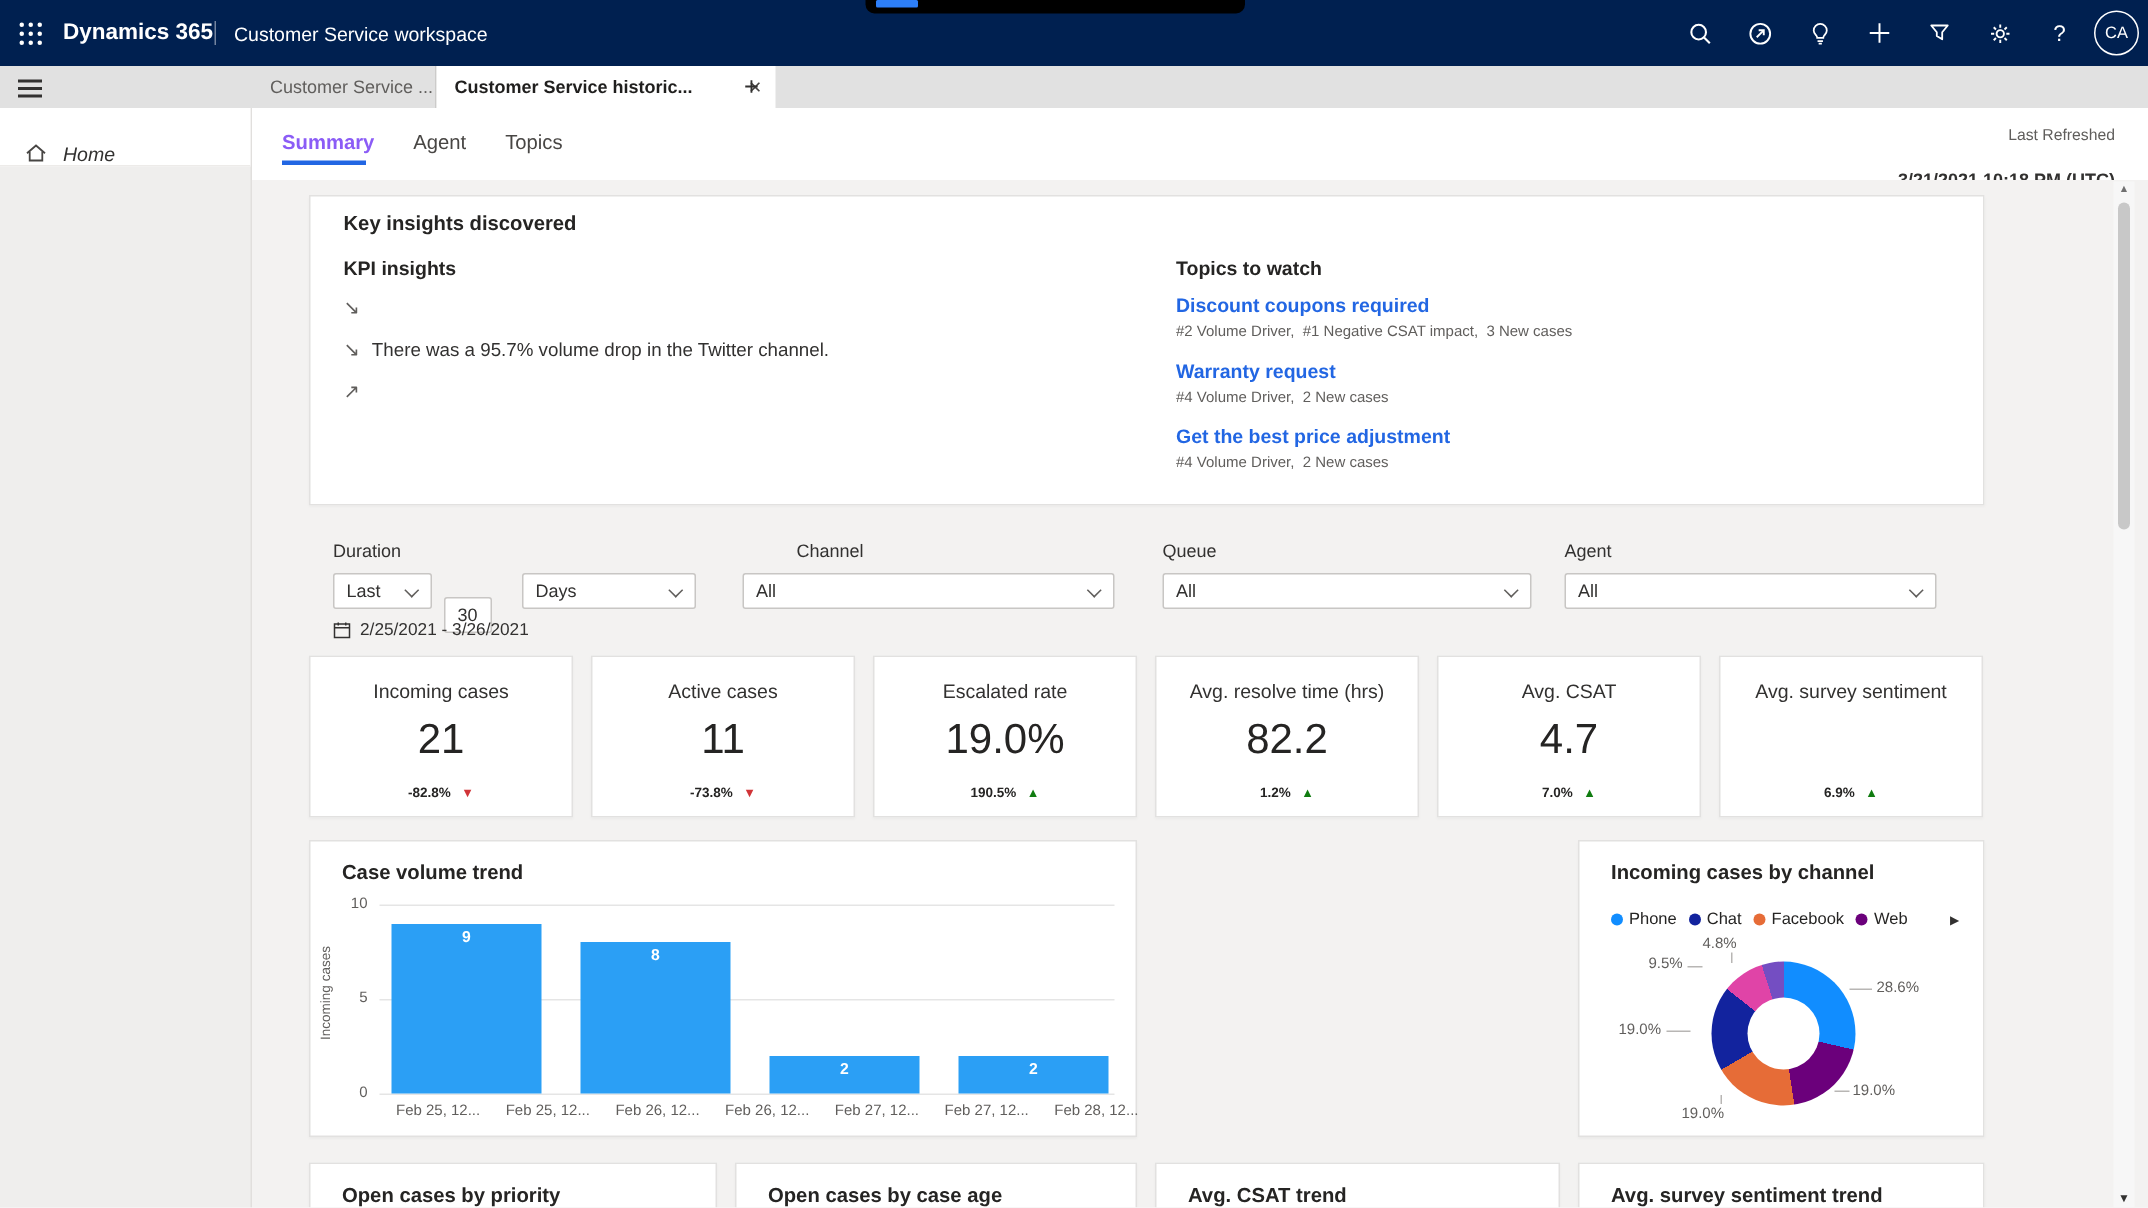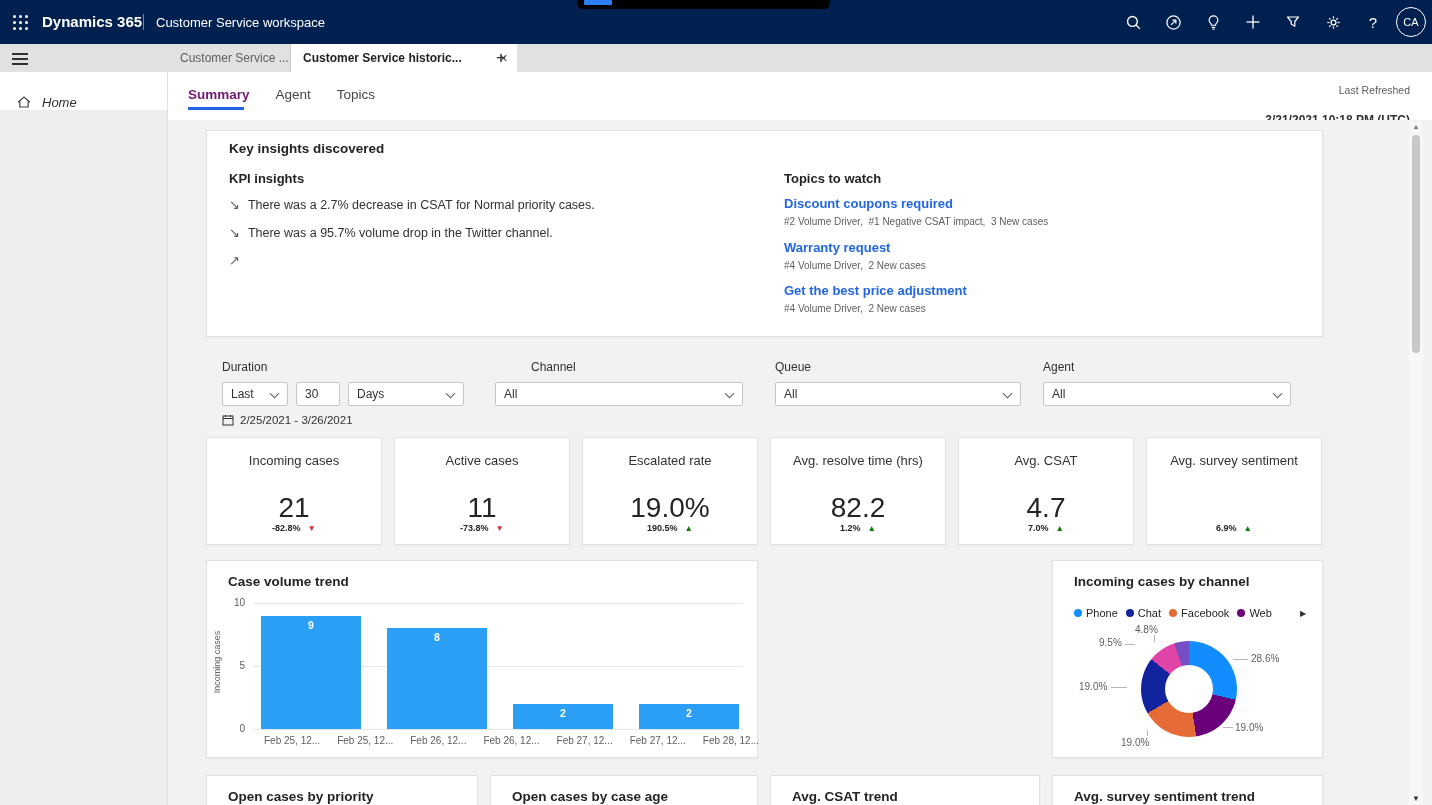--- a/index.html
+++ b/index.html
@@ -36,21 +36,21 @@
           font-size:17px;color:#323130;cursor:pointer;}
   
   .rail{position:absolute;left:0;top:72px;width:168px;bottom:0;background:#EFEEED;border-right:1px solid #E1DFDD;box-sizing:border-box;}
   .home{height:38px;background:#fff;display:flex;align-items:flex-end;gap:10px;padding-left:16px;
         border-bottom:1px solid #EDEBE9;font-size:13px;color:#323130;cursor:pointer;font-style:italic;}
   
   .content{position:absolute;left:168px;top:72px;right:0;bottom:0;}
   .pheader{position:absolute;left:0;top:0;right:0;height:48px;background:#fff;}
   .ptabs{position:absolute;left:20px;top:15px;display:flex;gap:26px;font-size:13.5px;color:#484644;}
   .ptab{cursor:pointer;}
-  .ptab.active{font-weight:bold;color:#701a75;}
+  .ptab.active{font-weight:bold;color:#8b5cf6;}
   .underline{position:absolute;left:20px;top:35px;width:56px;height:3px;background:var(--accent,#2266E3);}
   .refresh{position:absolute;right:22px;top:12px;text-align:right;}
   .r1{font-size:10.5px;color:#605E5C;}
   .r2{font-size:12px;color:#323130;margin-top:17px;font-weight:bold;}
   .canvas{position:absolute;left:0;top:48px;right:0;bottom:0;background:#F3F2F1;overflow:hidden;}
   
   .card{position:absolute;background:#fff;border:1px solid #E2E1E0;box-sizing:border-box;box-shadow:0 1px 2px rgba(0,0,0,.04);}
   .ctitle{position:absolute;left:21px;top:13px;font-size:13.5px;font-weight:bold;color:#252423;white-space:nowrap;}
   
   .ins-h2{position:absolute;font-size:13px;font-weight:bold;color:#252423;}
@@ -61,21 +61,21 @@
   
   .flabel{position:absolute;font-size:12px;color:#323130;}
   .select{position:absolute;height:24px;background:#fff;border:1px solid #C8C6C4;border-radius:2px;
           font-size:12px;color:#323130;line-height:22px;padding:0 22px 0 8px;box-sizing:border-box;cursor:pointer;}
   .select.nochev{padding-right:8px;}
   .chev{position:absolute;right:9px;top:7px;width:6px;height:6px;border-right:1.3px solid #605E5C;
         border-bottom:1.3px solid #605E5C;transform:rotate(45deg);}
   .daterange{position:absolute;display:flex;align-items:center;gap:6px;font-size:11.5px;color:#323130;}
   
   .kpi-title{margin-top:15px;text-align:center;font-size:13px;color:#323130;}
-  .kpi-value{margin-top:24px;text-align:center;font-size:28px;color:#252423;}
+  .kpi-value{margin-top:9px;text-align:center;font-size:28px;color:#252423;}
   .kpi-change{position:absolute;left:0;right:0;bottom:11px;text-align:center;font-size:9px;font-weight:bold;color:#252423;}
   .kpi-arrow{margin-left:7px;font-size:8.5px;}
   .kpi-arrow.down{color:var(--negative,#D13438);}
   .kpi-arrow.up{color:var(--positive,#107C10);}
   
   .gridline{position:absolute;left:46px;width:490px;height:1px;background:#E5E5E5;}
   .ytick{position:absolute;width:20px;text-align:right;font-size:10px;color:#605E5C;}
   .yaxis-title{position:absolute;left:-40px;top:96px;width:100px;text-align:center;font-size:9px;color:#605E5C;
                transform:rotate(-90deg);white-space:nowrap;}
   .plot{position:absolute;left:46px;top:42px;width:490px;height:126px;}
@@ -220,21 +220,20 @@
     </div>
 
     <div class="canvas">
 
       <section class="card" style="left:38px;top:10px;width:1117px;height:207px;">
         <div class="ctitle" style="left:22px;top:10px;">Key insights discovered</div>
         <div class="ins-h2" style="left:22px;top:40px;">KPI insights</div>
 
         <div class="ins-item" style="left:22px;top:66px;">
           <span class="ins-icon">↘</span>
-          <span>There was a 2.7% decrease in CSAT for Normal priority cases.</span>
         </div>
         <div class="ins-item" style="left:22px;top:94px;">
           <span class="ins-icon">↘</span>
           <span>There was a 95.7% volume drop in the Twitter channel.</span>
         </div>
         <div class="ins-item" style="left:22px;top:122px;">
           <span class="ins-icon">↗</span>
         </div>
 
         <div class="ins-h2" style="left:577px;top:40px;">Topics to watch</div>
@@ -243,21 +242,21 @@
         <div class="topic-link" style="left:577px;top:109px;">Warranty request</div>
         <div class="topic-meta" style="left:577px;top:129px;">#4 Volume Driver,&nbsp; 2 New cases</div>
         <div class="topic-link" style="left:577px;top:152px;">Get the best price adjustment</div>
         <div class="topic-meta" style="left:577px;top:172px;">#4 Volume Driver,&nbsp; 2 New cases</div>
       </section>
 
       <div class="flabel" style="left:54px;top:240px;">Duration</div>
       <div class="select" style="left:54px;top:262px;width:66px;">
         <span>Last</span><span class="chev"></span>
       </div>
-      <div class="select nochev" style="left:128px;top:262px;width:44px;">
+      <div class="select nochev" style="left:128px;top:278px;width:32px;">
         <span>30</span>
       </div>
       <div class="select" style="left:180px;top:262px;width:116px;">
         <span>Days</span><span class="chev"></span>
       </div>
 
       <div class="flabel" style="left:327px;top:240px;margin-left:36px;">Channel</div>
       <div class="select" style="left:327px;top:262px;width:248px;">
         <span>All</span><span class="chev"></span>
       </div>

